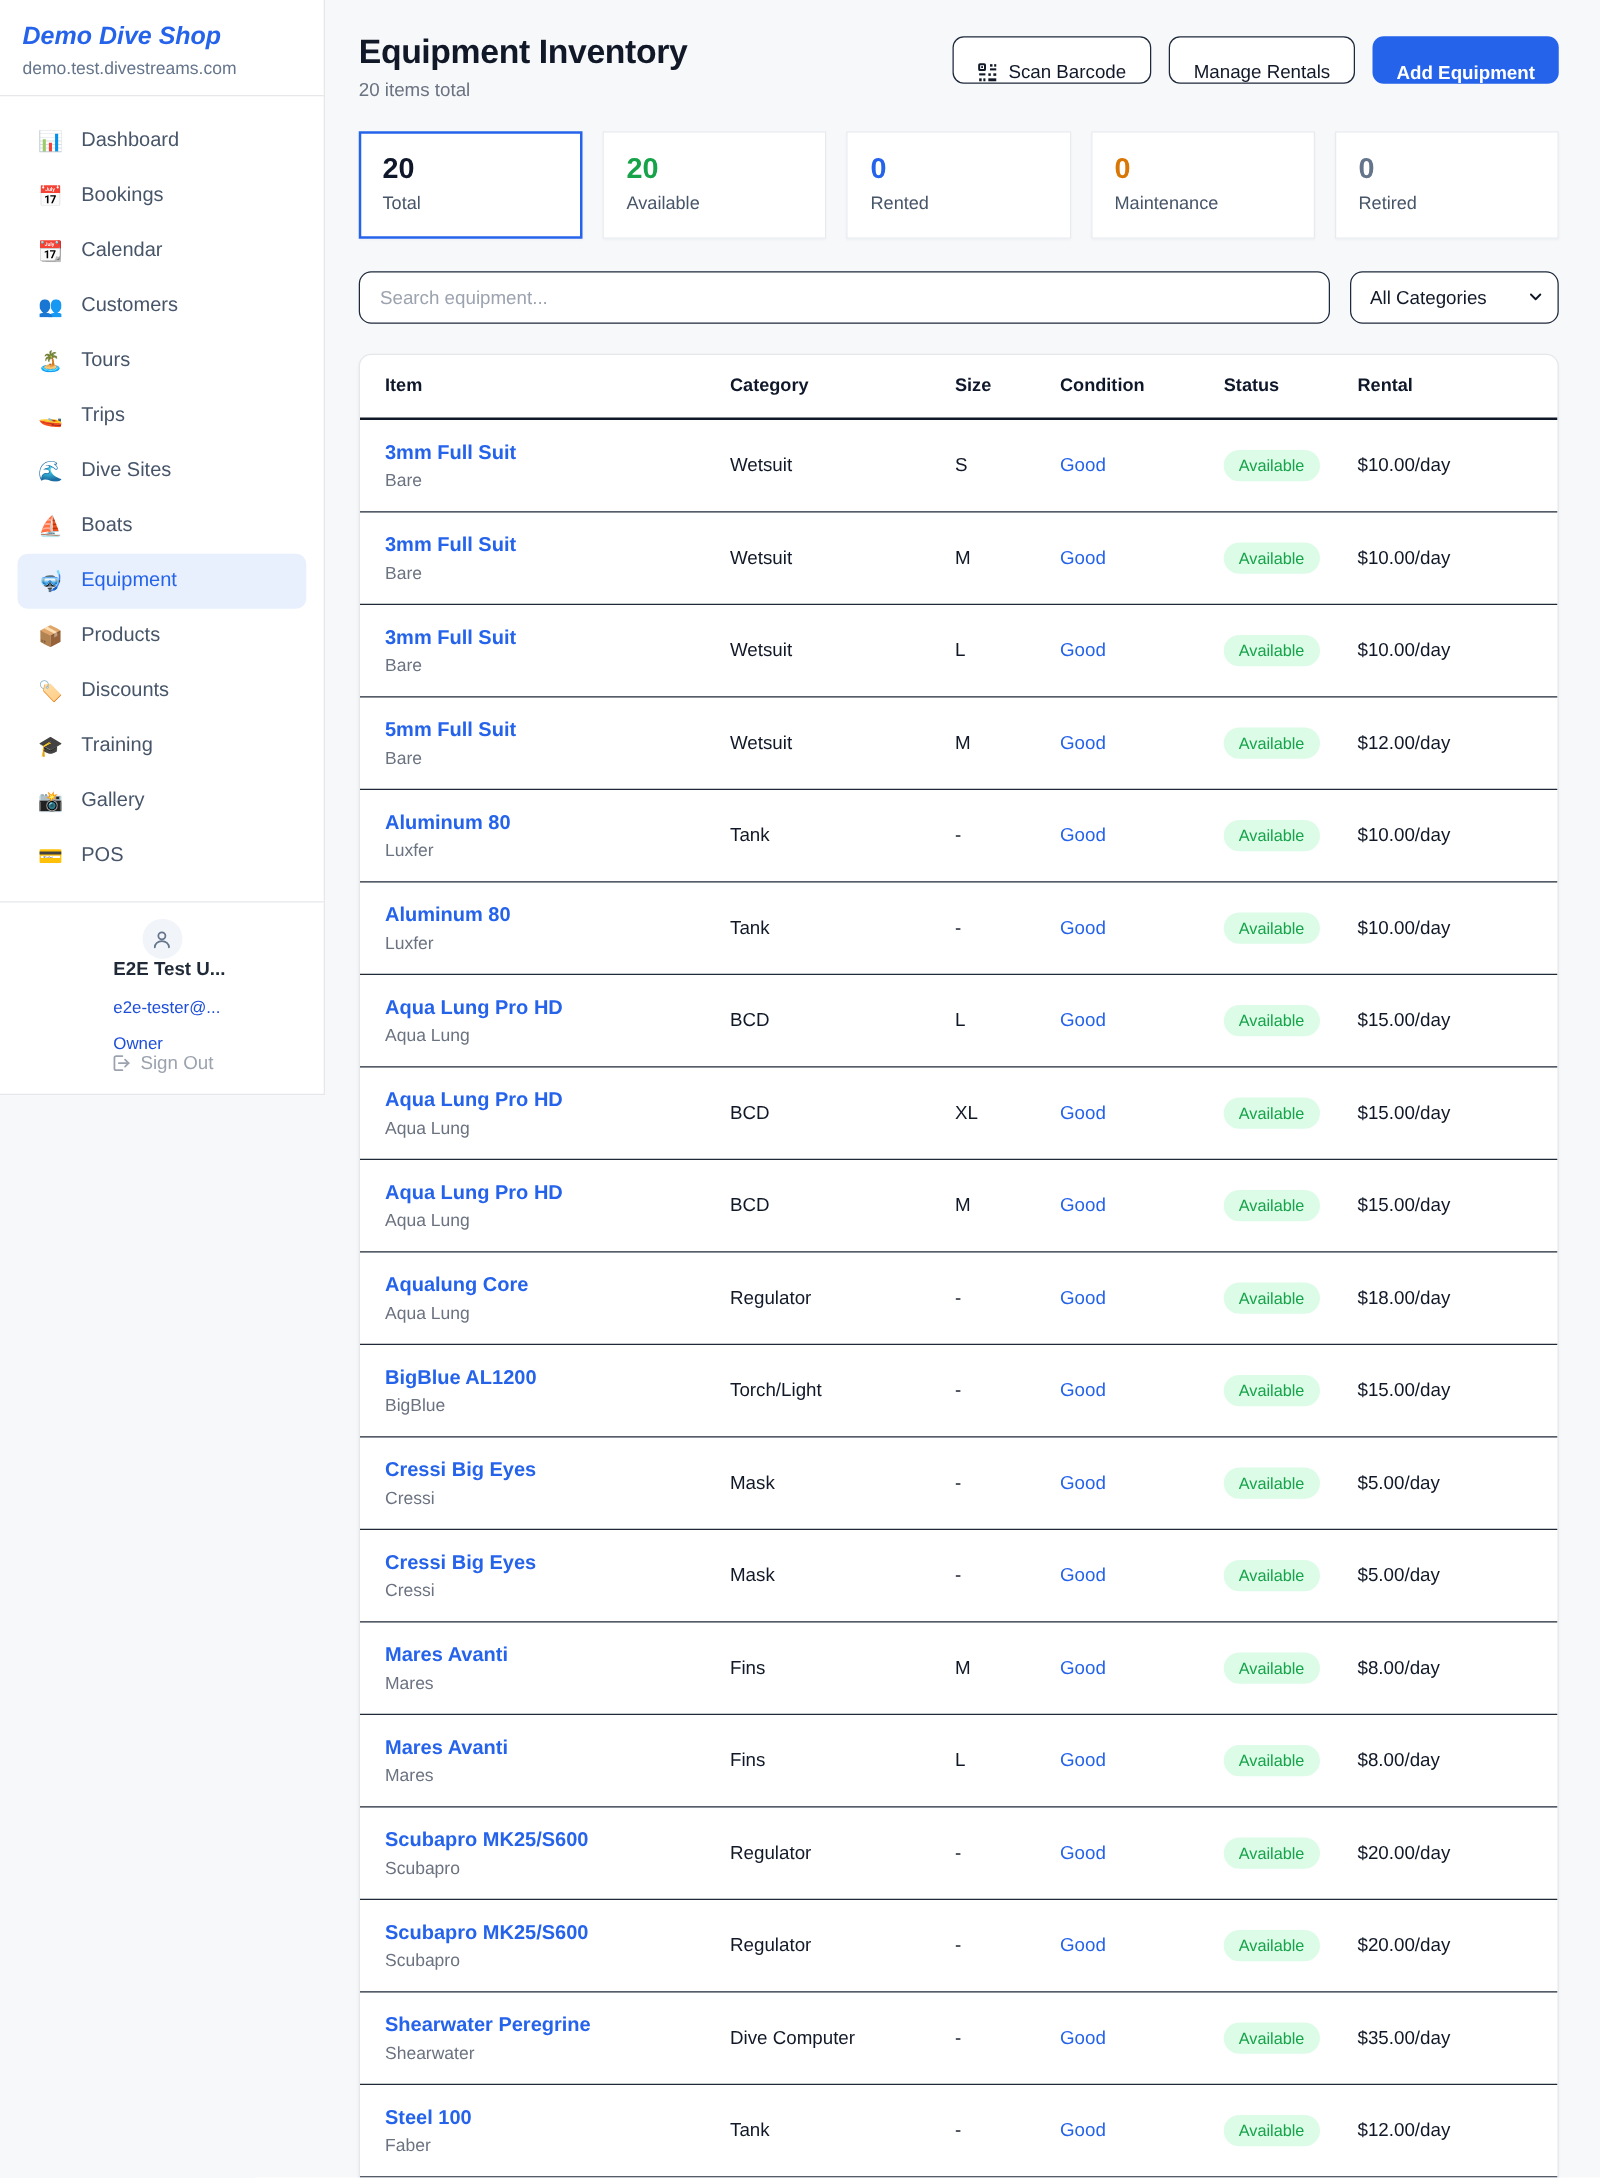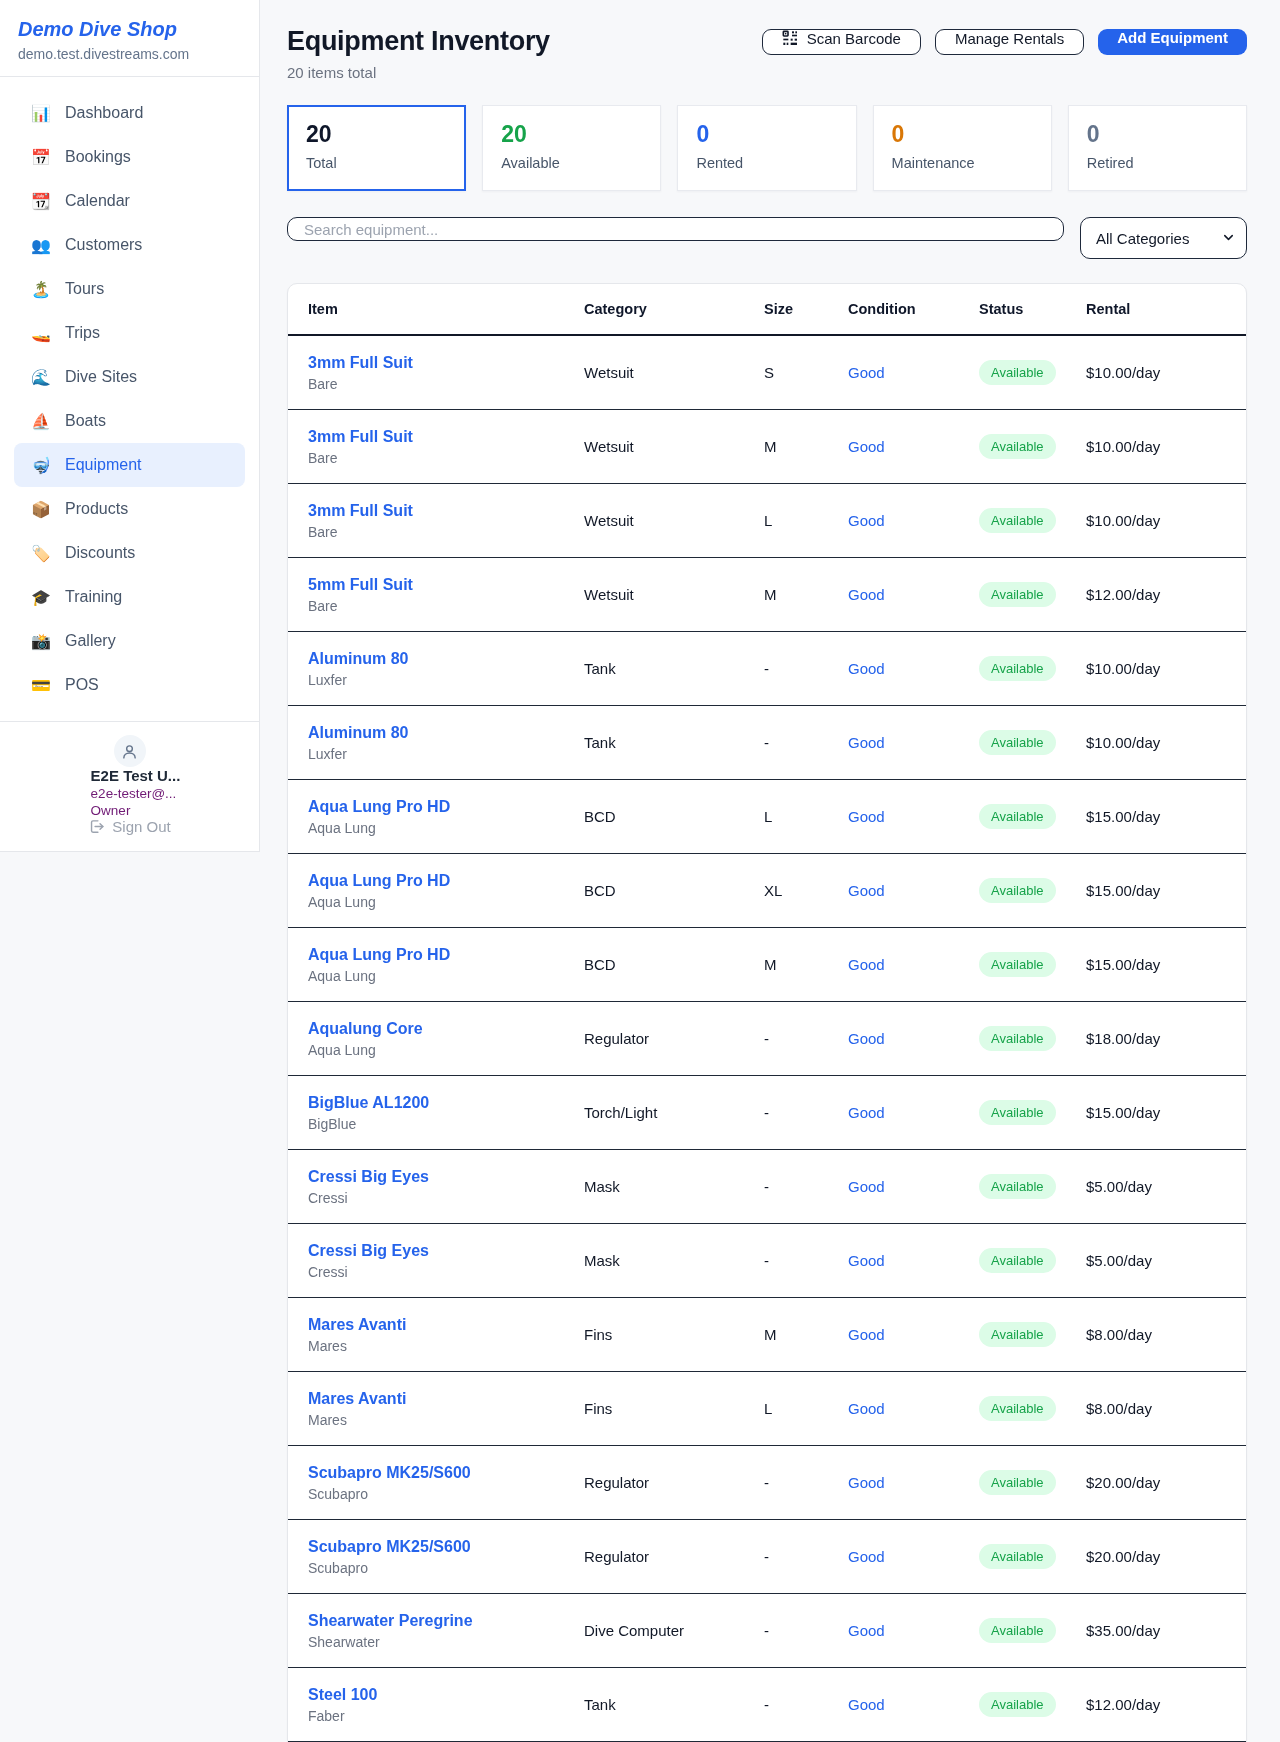--- a/index.html
+++ b/index.html
@@ -38,51 +38,51 @@
     padding: 13px 16px 16px 16px;
     display: flex; align-items: center; flex-direction: column;
   }
   .avatar {
     width: 32px; height: 32px; border-radius: 50%;
     background: #f1f5f9; display:flex; align-items:center; justify-content:center;
     flex: 0 0 32px;
   }
   .user-meta { margin-left: 12px; min-width: 0; flex: 1; }
   .user-name { font-size: 15px; font-weight: 700; color: #1f2937; white-space: nowrap; }
-  .user-email, .user-role { font-size: 13.5px; color: #701a75; margin-top: 2px; white-space: nowrap; }
+  .user-email, .user-role { font-size: 13.5px; color: #1d4ed8; margin-top: 14px; white-space: nowrap; }
   .sign-out { display:flex; align-items:center; gap:7px; color:#9ca3af; font-size:15px; cursor:pointer; white-space:nowrap; }
   
   .main { flex: 1; padding: 26px 33px 0 27px; }
   .page-header { display: flex; justify-content: space-between; align-items: flex-start; }
   .page-title { font-size: 27px; font-weight: 800; color: #111827; letter-spacing: -0.3px; }
   .page-subtitle { font-size: 15px; color: #6b7280; margin-top: 7px; }
   .header-actions { display: flex; gap: 14px; margin-top: 3px; }
   .btn {
-    height: 26px; border-radius: 9px; font-size: 15px;
-    display: inline-flex; align-items: flex-start; gap: 9px;
+    height: 38px; border-radius: 9px; font-size: 15px;
+    display: inline-flex; align-items: flex-end; gap: 9px;
     padding: 0 19px; cursor: pointer; background: #fff;
     border: 1px solid #1e293b; color: #111827; font-weight: 500;
     font-family: "Liberation Sans", sans-serif;
   }
   .btn-primary { background: #2563eb; border: none; color: #fff; font-weight: 600; }
   
   .stats-row { display: flex; gap: 16px; margin-top: 24px; }
   .stat-card {
     flex: 1; height: 86px; background: #fff;
     border: 1px solid #e8eaef; border-radius: 0;
     padding: 15px 18px; cursor: pointer;
     box-shadow: 0 1px 2px rgba(16,24,40,.04);
   }
   .stat-card.active { border: 2px solid #2563eb; padding: 14px 17px; }
   .stat-value { font-size: 23px; font-weight: 700; }
   .stat-label { font-size: 14.5px; color: #475569; margin-top: 7px; }
   
   .filters-row { display: flex; gap: 16px; margin-top: 26px; }
   .search-input {
-    flex: 1; height: 24px; border-radius: 10px;
+    flex: 1; height: 42px; border-radius: 10px;
     border: 1px solid #1e293b; background: #fff;
     padding: 0 16px; font-size: 15px; color:#111827;
     font-family: "Liberation Sans", sans-serif; outline: none;
   }
   .search-input::placeholder { color: #9ca3af; }
   .select-wrap { position: relative; width: 167px; flex: 0 0 167px; }
   .category-select {
     width: 100%; height: 42px; border-radius: 10px;
     border: 1px solid #1e293b; background: #fff;
     padding: 0 30px 0 15px; font-size: 15px; color:#111827; font-weight: 500;

